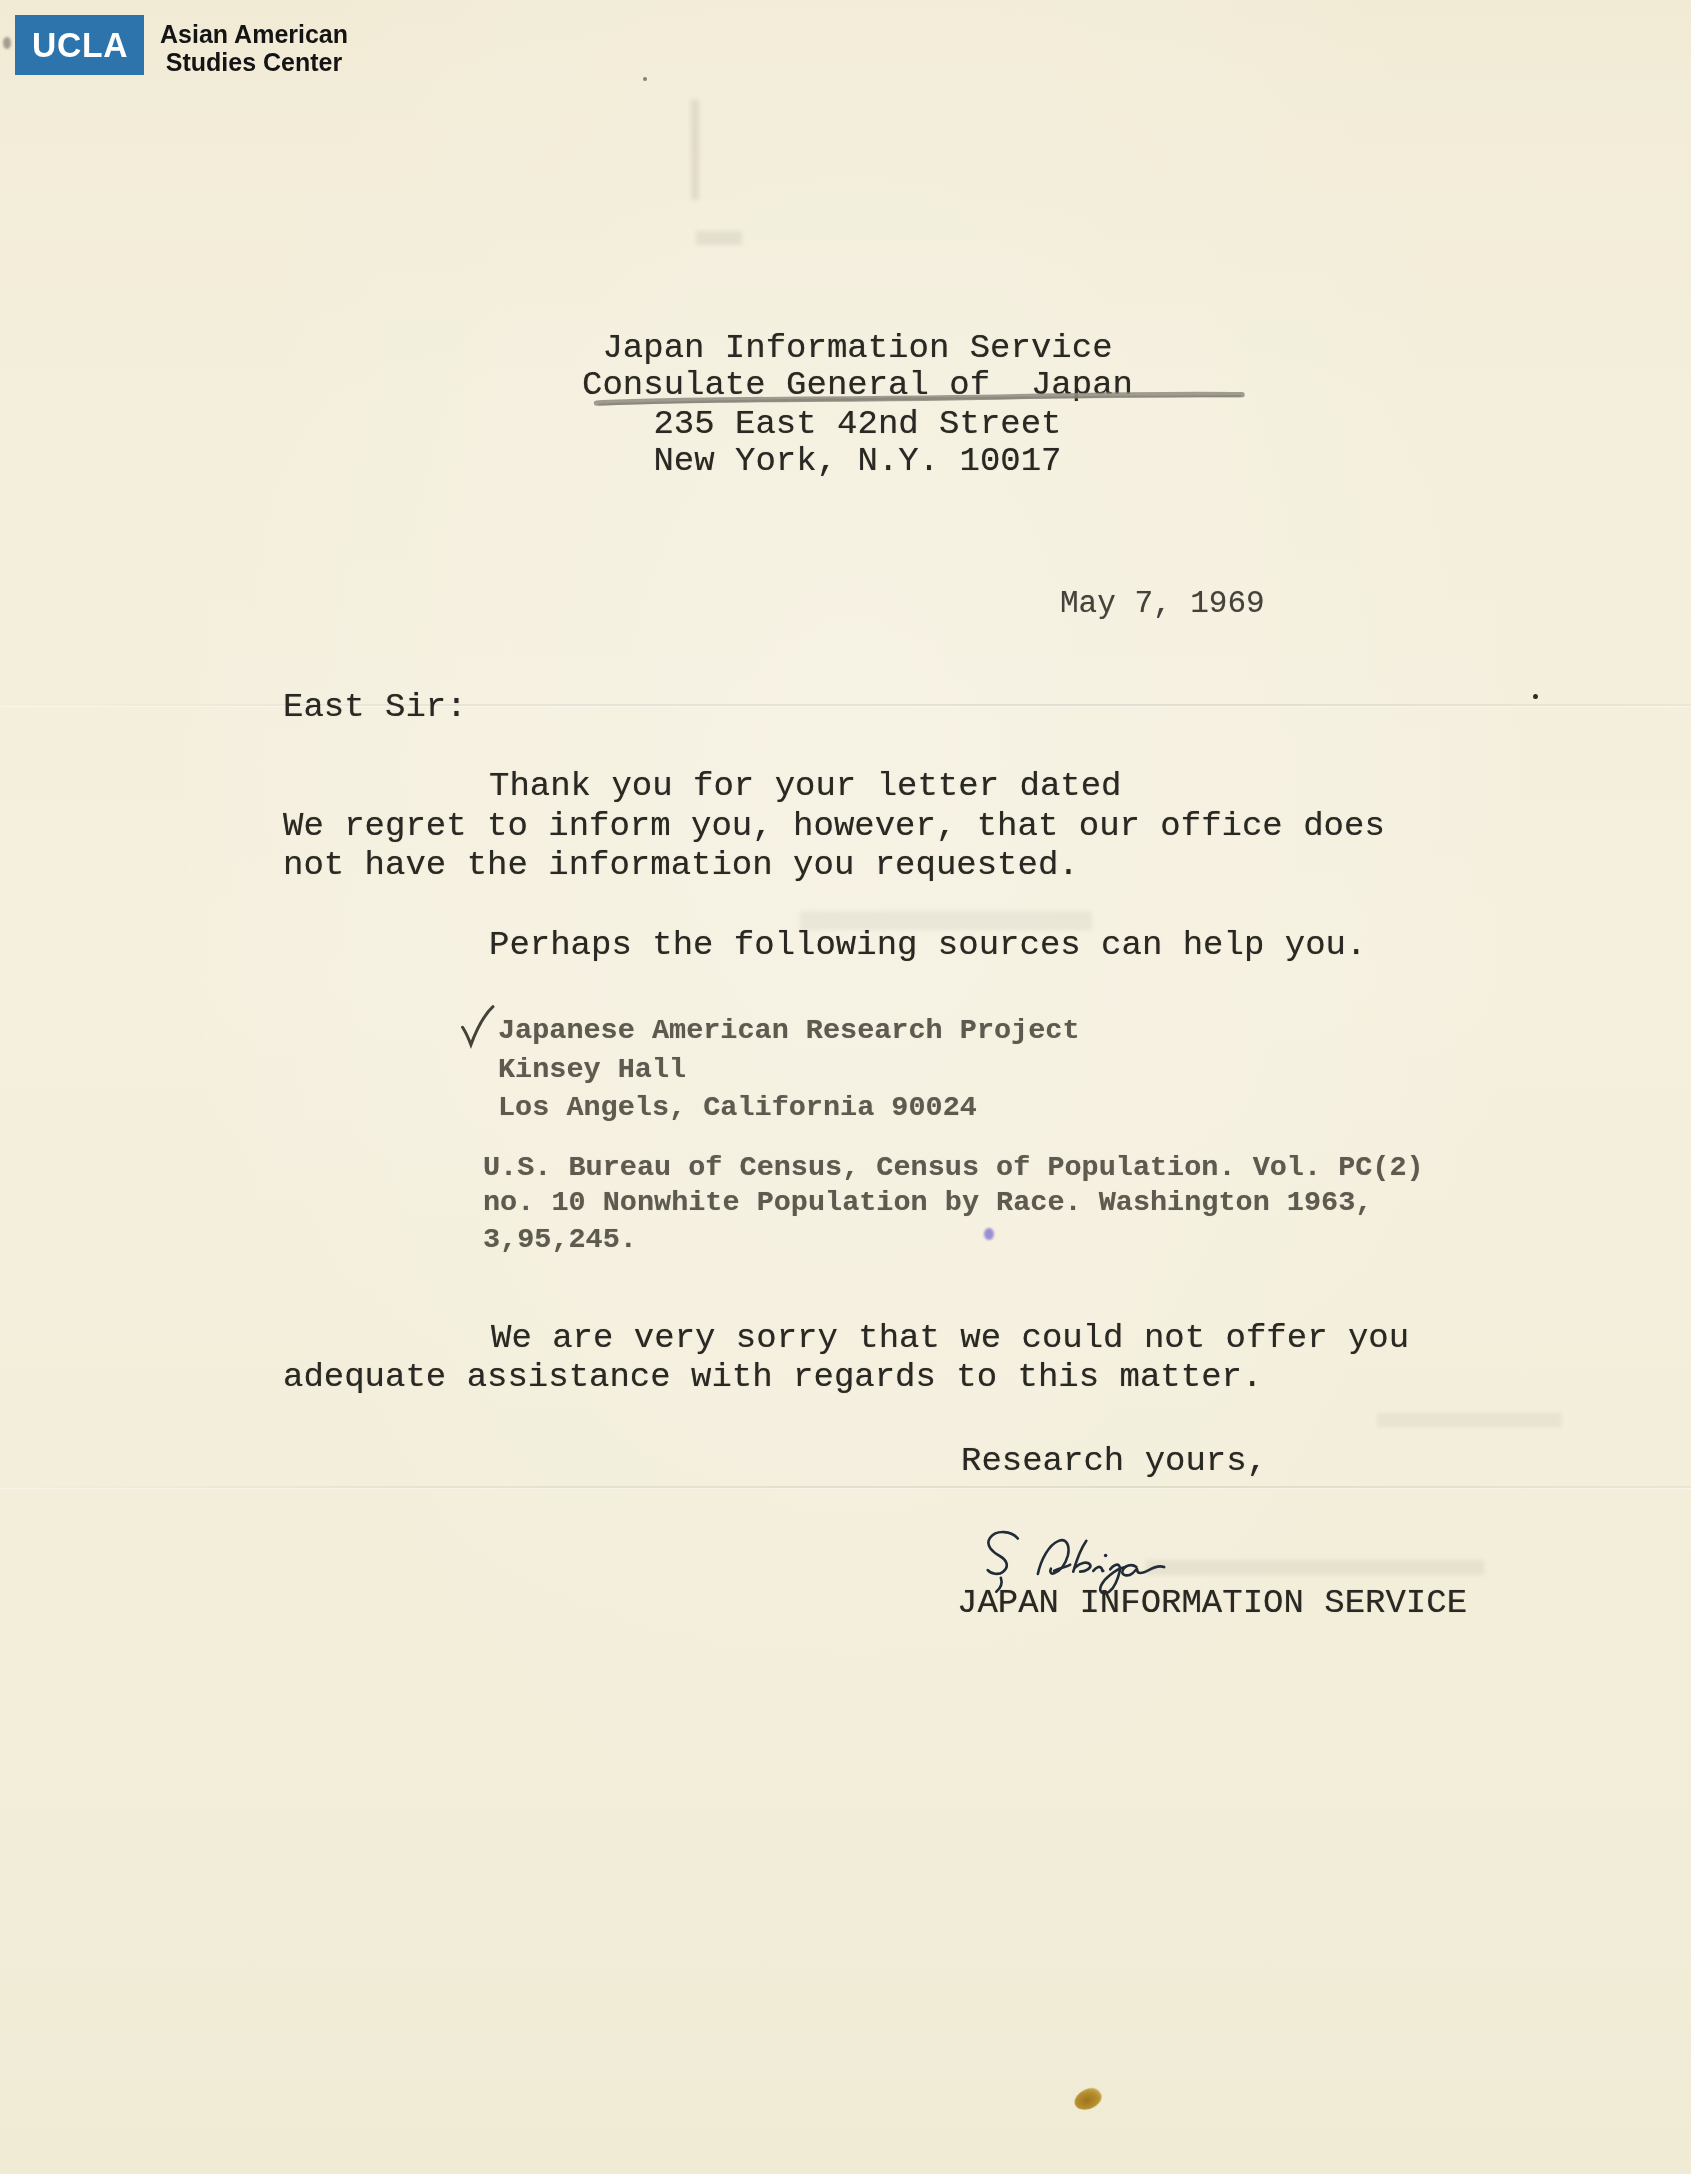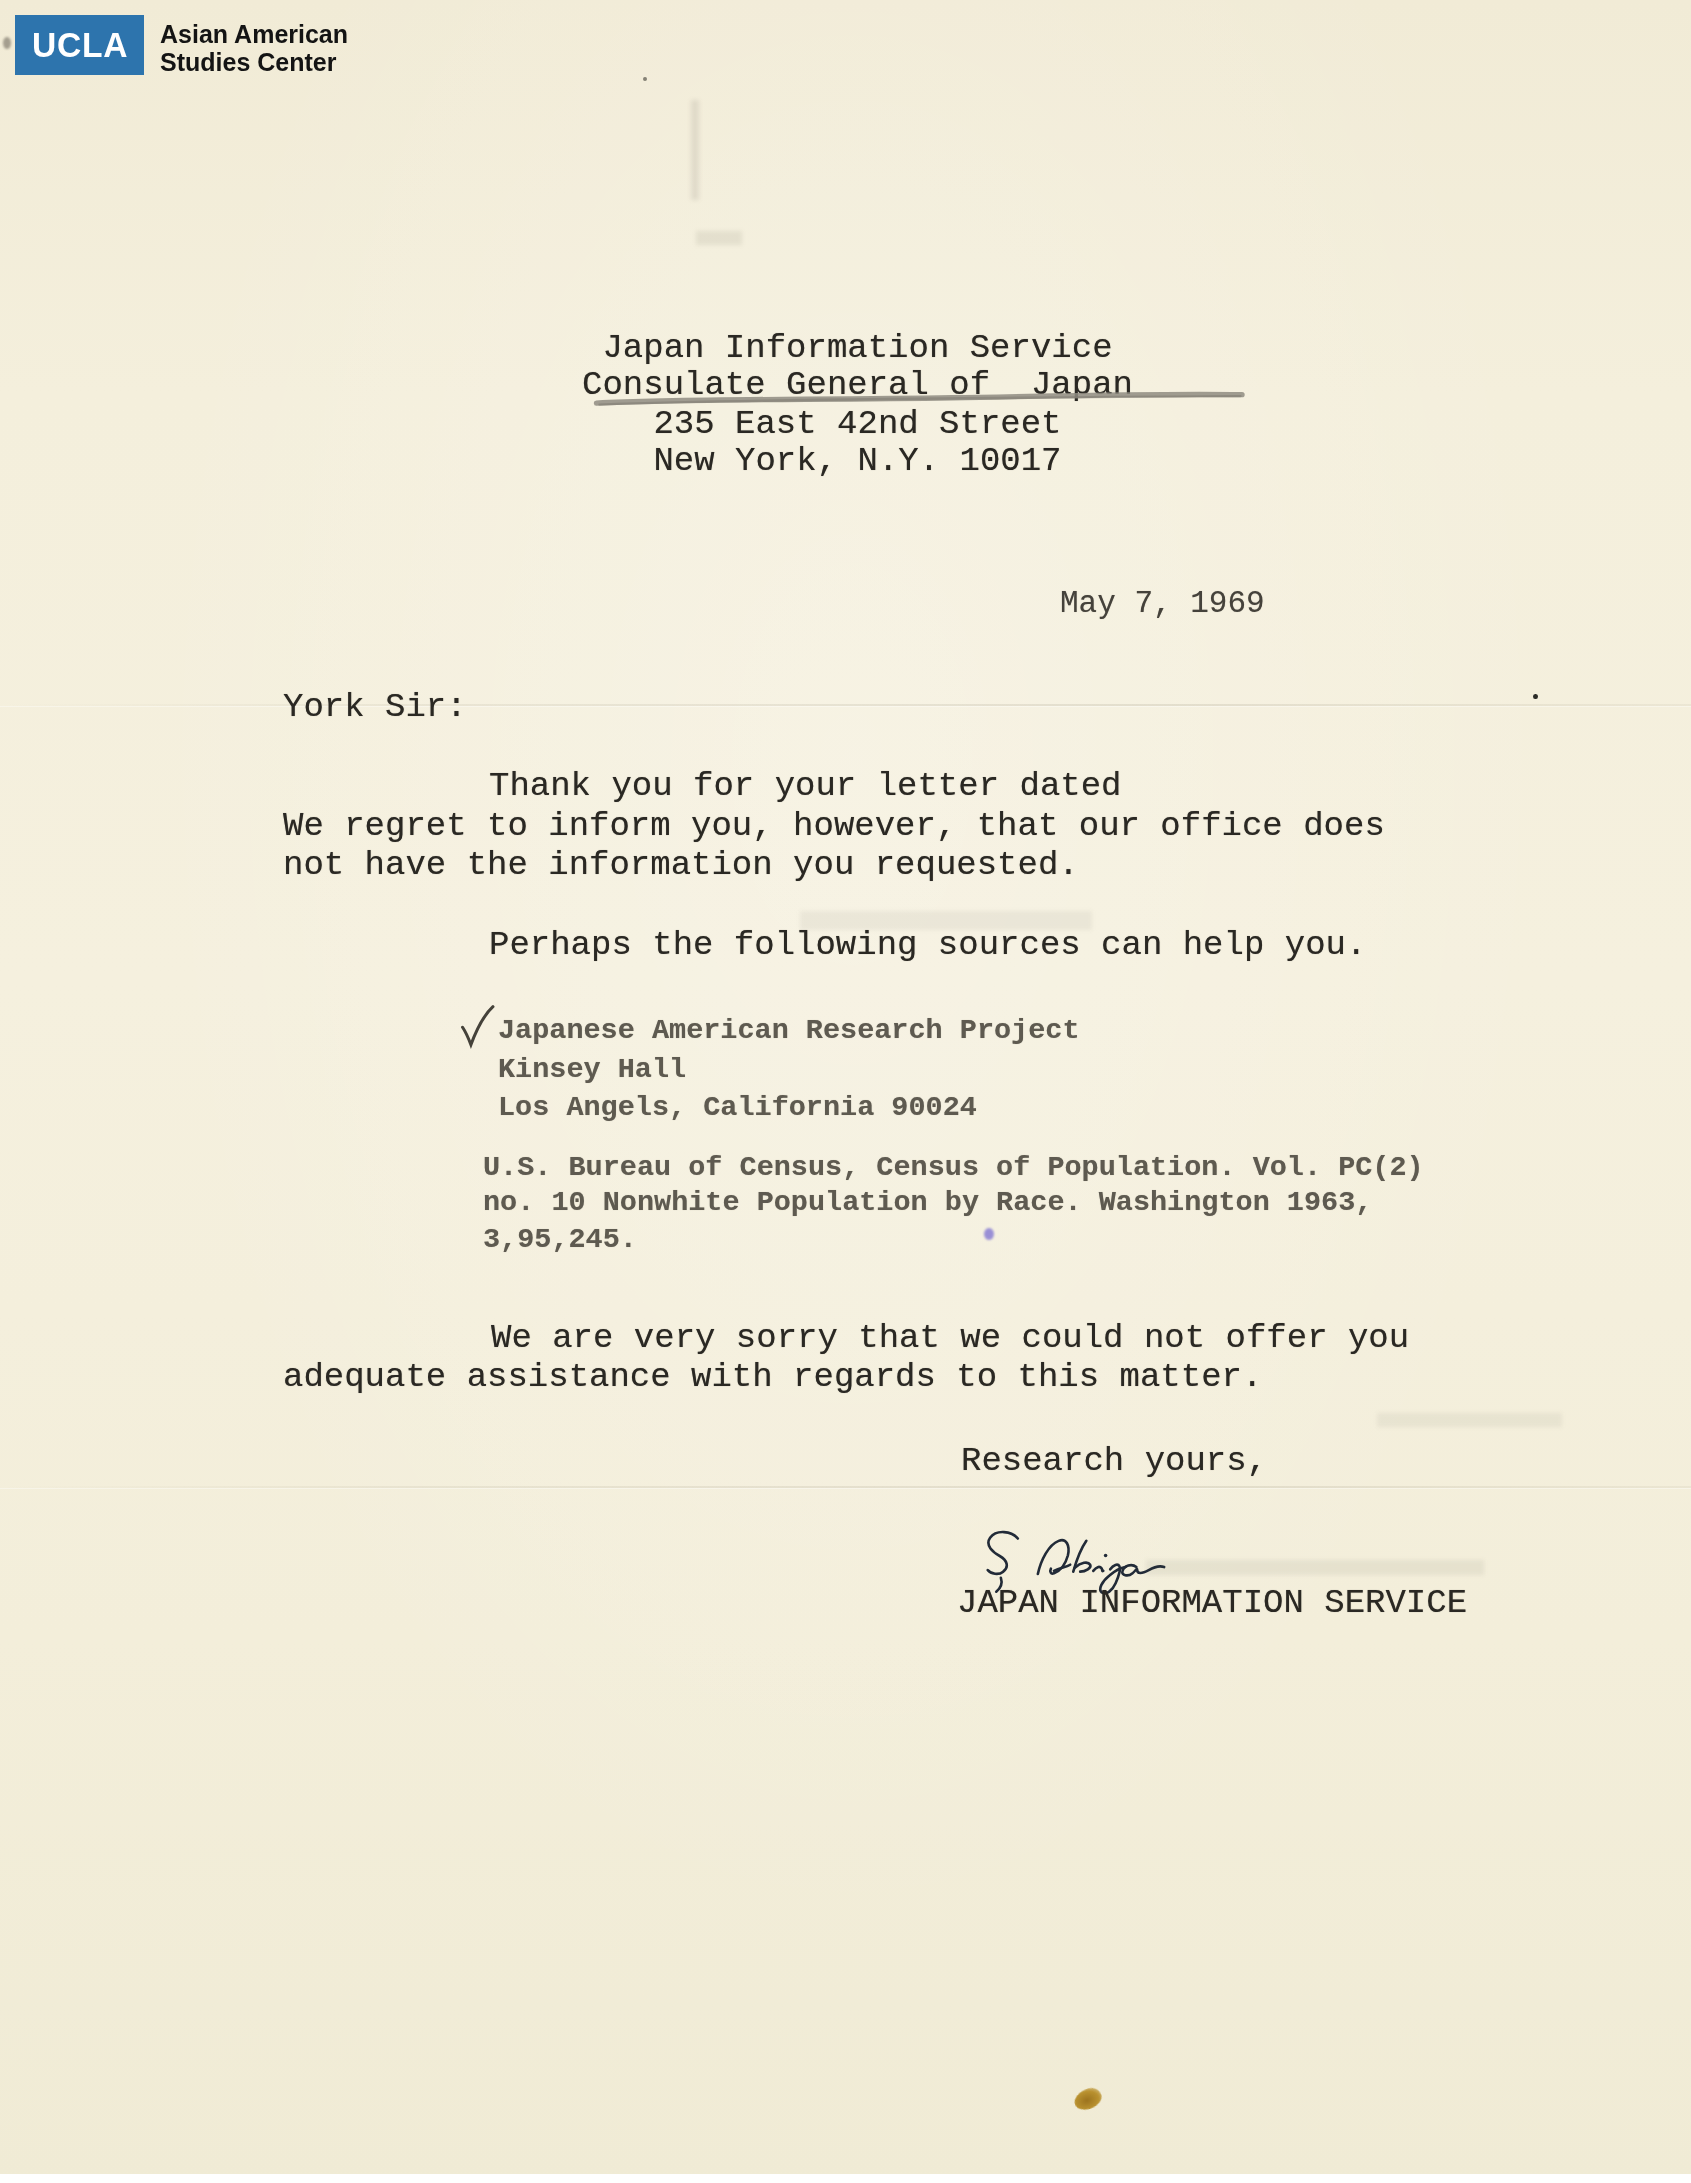--- a/index.html
+++ b/index.html
@@ -38,21 +38,21 @@
     display:flex;align-items:center;justify-content:center;
   }
   .logo-box span{
     font-family:"Liberation Sans", sans-serif;
     font-weight:700;font-size:35px;color:#ffffff;
     letter-spacing:0.8px;transform:scaleX(0.96);
   }
   .org-name{
     position:absolute;left:160px;top:20px;
     font-family:"Liberation Sans", sans-serif;
-    font-weight:700;font-size:25px;line-height:28px;color:#141414;
+    font-weight:700;font-size:25px;line-height:28px;color:#141414;text-align:center;
   }
   
   .crease{position:absolute;left:0;width:1692px;height:1.5px;
     background:linear-gradient(90deg,rgba(130,122,100,0) 0%,rgba(130,122,100,0.10) 25%,rgba(130,122,100,0.16) 70%,rgba(130,122,100,0.08) 100%);
     box-shadow:0 0.8px 0 rgba(255,255,255,0.45);}
   .scan-edge{position:absolute;left:0;bottom:0;width:1692px;height:9.2px;background:#ffffff;}
   .stain{
     position:absolute;left:1074px;top:2089px;width:28px;height:20px;
     background:radial-gradient(ellipse at 45% 55%, #9c731e 0%, #b9912f 55%, rgba(185,145,47,0.25) 100%);
     border-radius:62% 38% 55% 45%/55% 50% 50% 45%;
@@ -86,21 +86,21 @@
   <svg style="left:591px;top:387px" width="658" height="23" viewBox="0 0 856 30">
     <path d="M6,21 C120,15 300,17 470,14 C600,12 740,8 848,10" fill="none" stroke="#8f8c81" stroke-width="7" stroke-linecap="round" opacity="0.85"></path>
     <path d="M10,23 C220,16 520,14 846,12" fill="none" stroke="#7b786d" stroke-width="3" stroke-linecap="round" opacity="0.5"></path>
   </svg>
 
   <div class="t center" style="top:407px">235 East 42nd Street</div>
   <div class="t center" style="top:444px">New York, N.Y. 10017</div>
 
   <div class="t date" style="left:1060px;top:586px">May 7, 1969</div>
 
-  <div class="t" style="left:283px;top:690px">York Sir:</div>
+  <div class="t" style="left:283px;top:690px">East Sir:</div>
 
   <div class="t" style="left:489px;top:769px">Thank you for your letter dated</div>
   <div class="t" style="left:283px;top:809px">We regret to inform you, however, that our office does</div>
   <div class="t" style="left:283px;top:848px">not have the information you requested.</div>
 
   <div class="t" style="left:489px;top:928px">Perhaps the following sources can help you.</div>
 
   <svg style="left:458px;top:1004px" width="38" height="48" viewBox="0 0 50 62">
     <path d="M6,30 C10,36 14,45 17,53 C24,34 34,14 46,3" fill="none" stroke="#45423a" stroke-width="4" stroke-linecap="round"></path>
   </svg>

